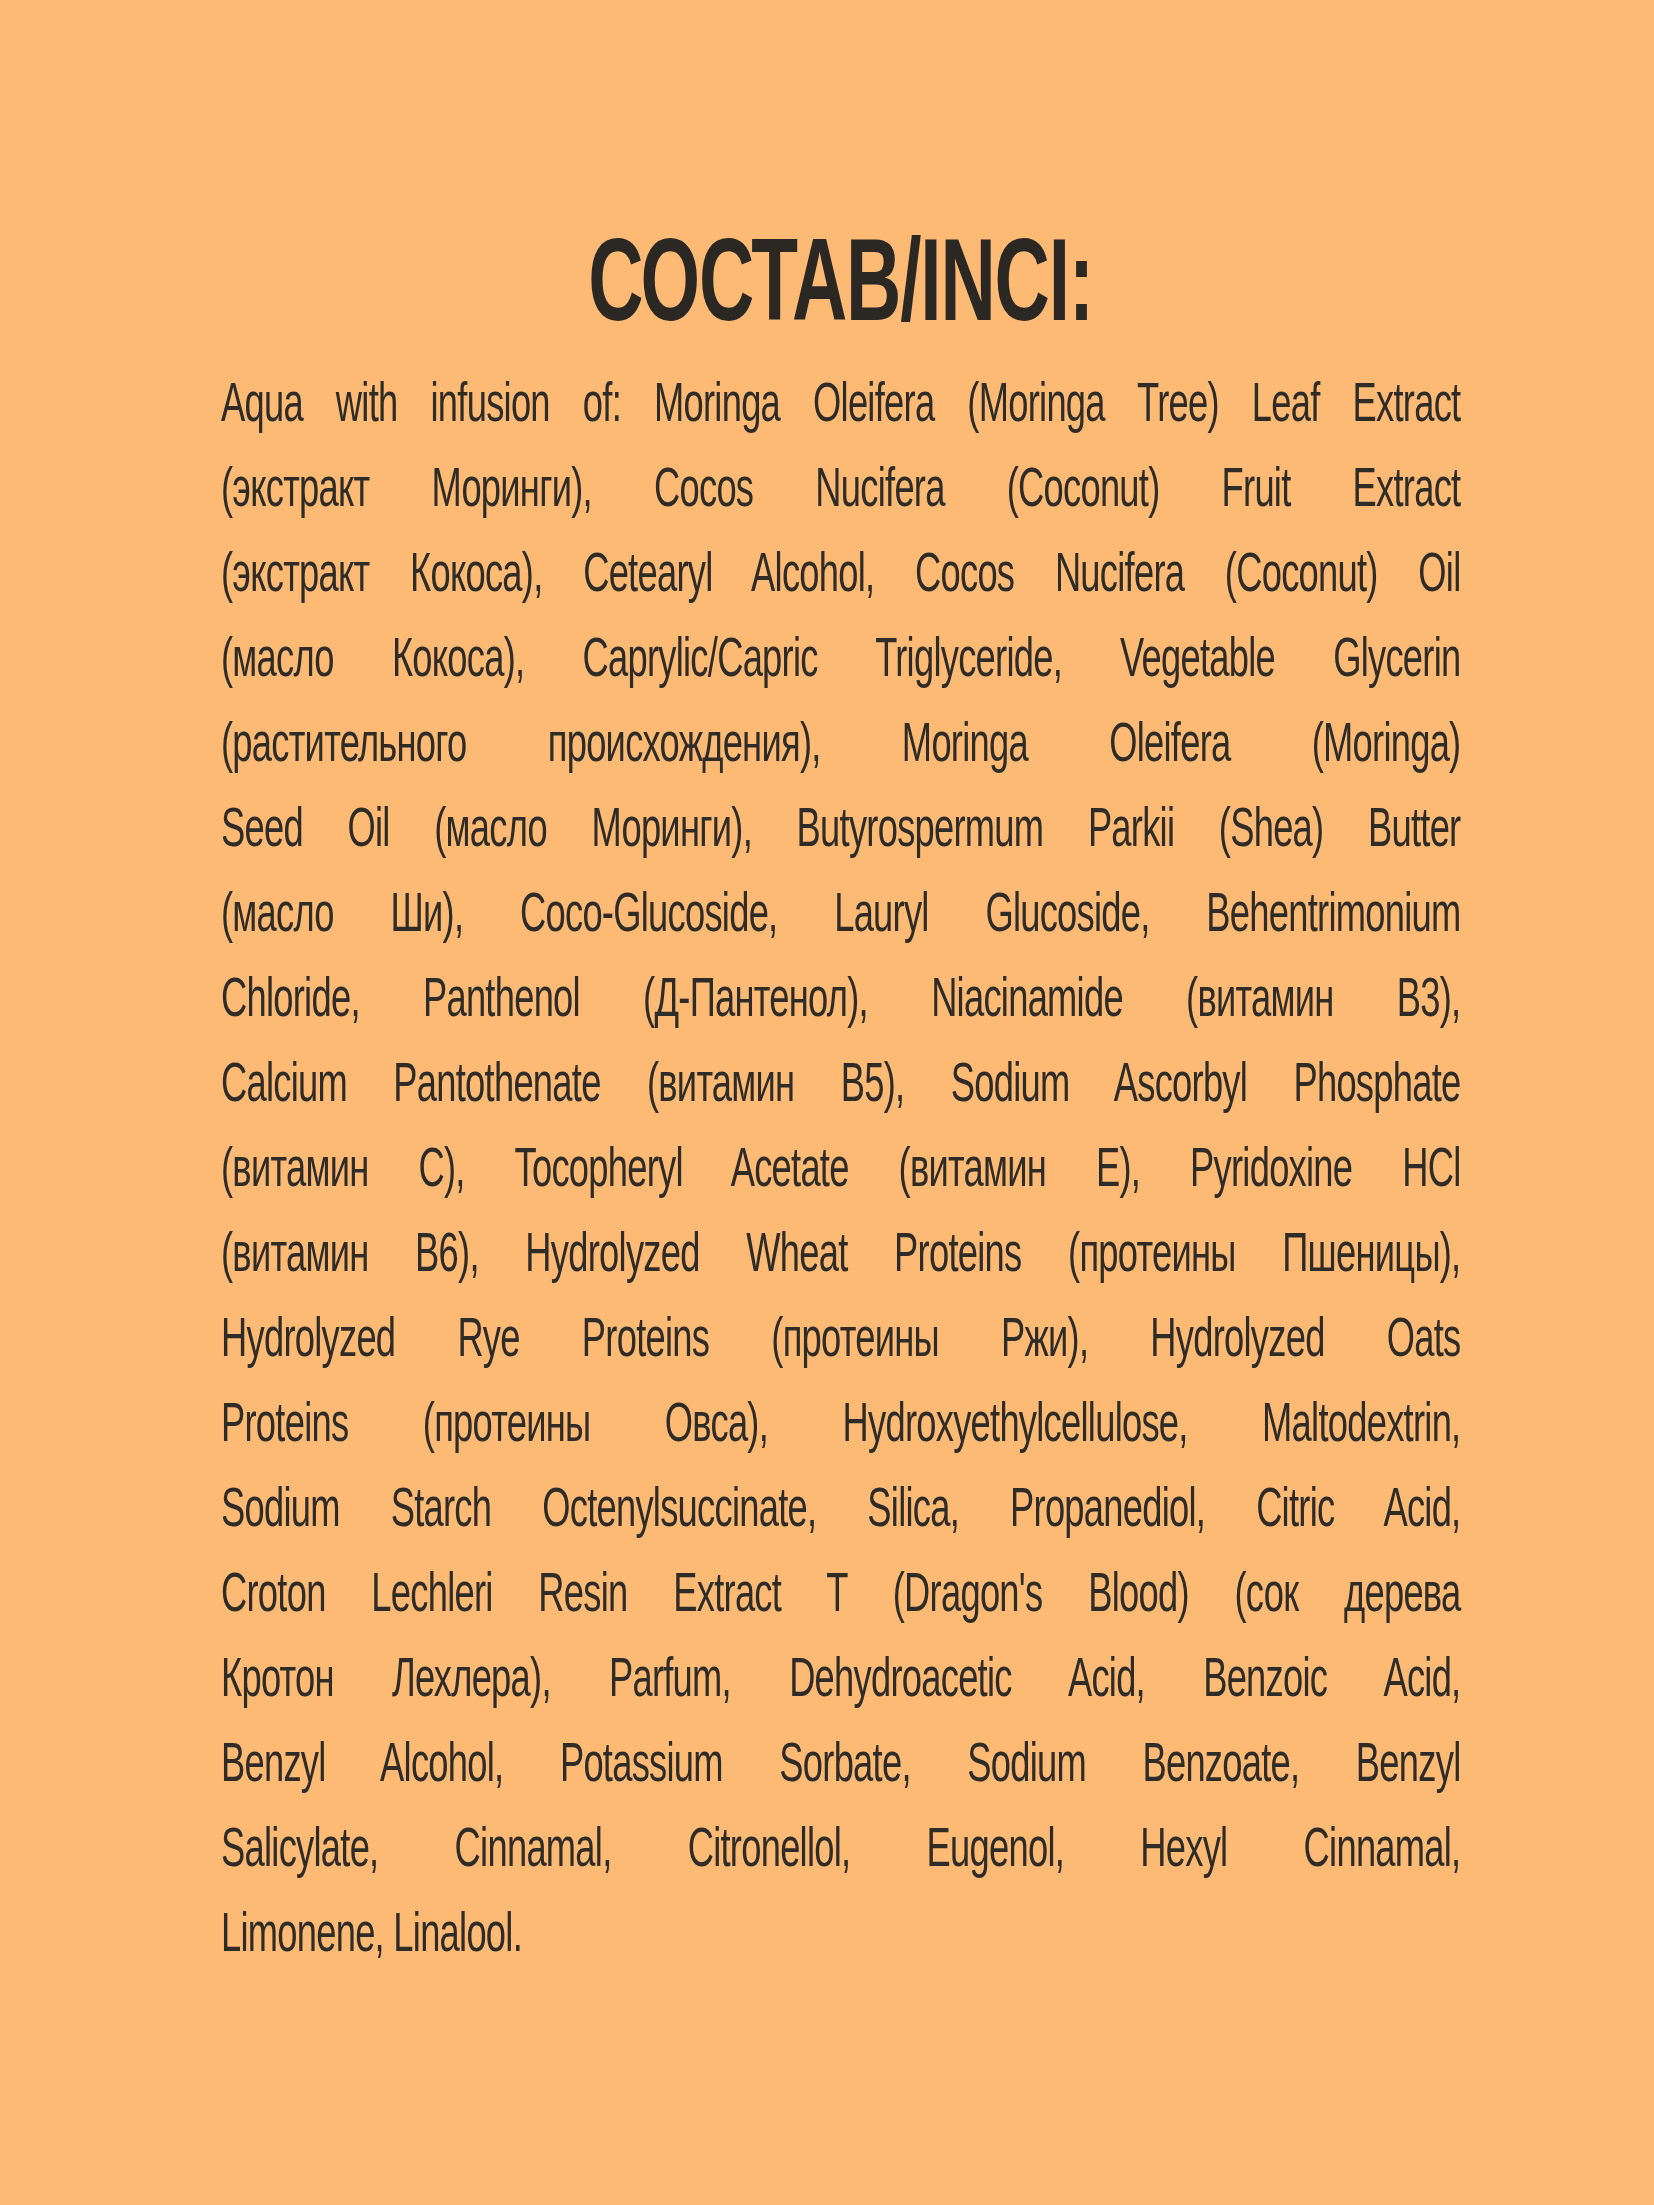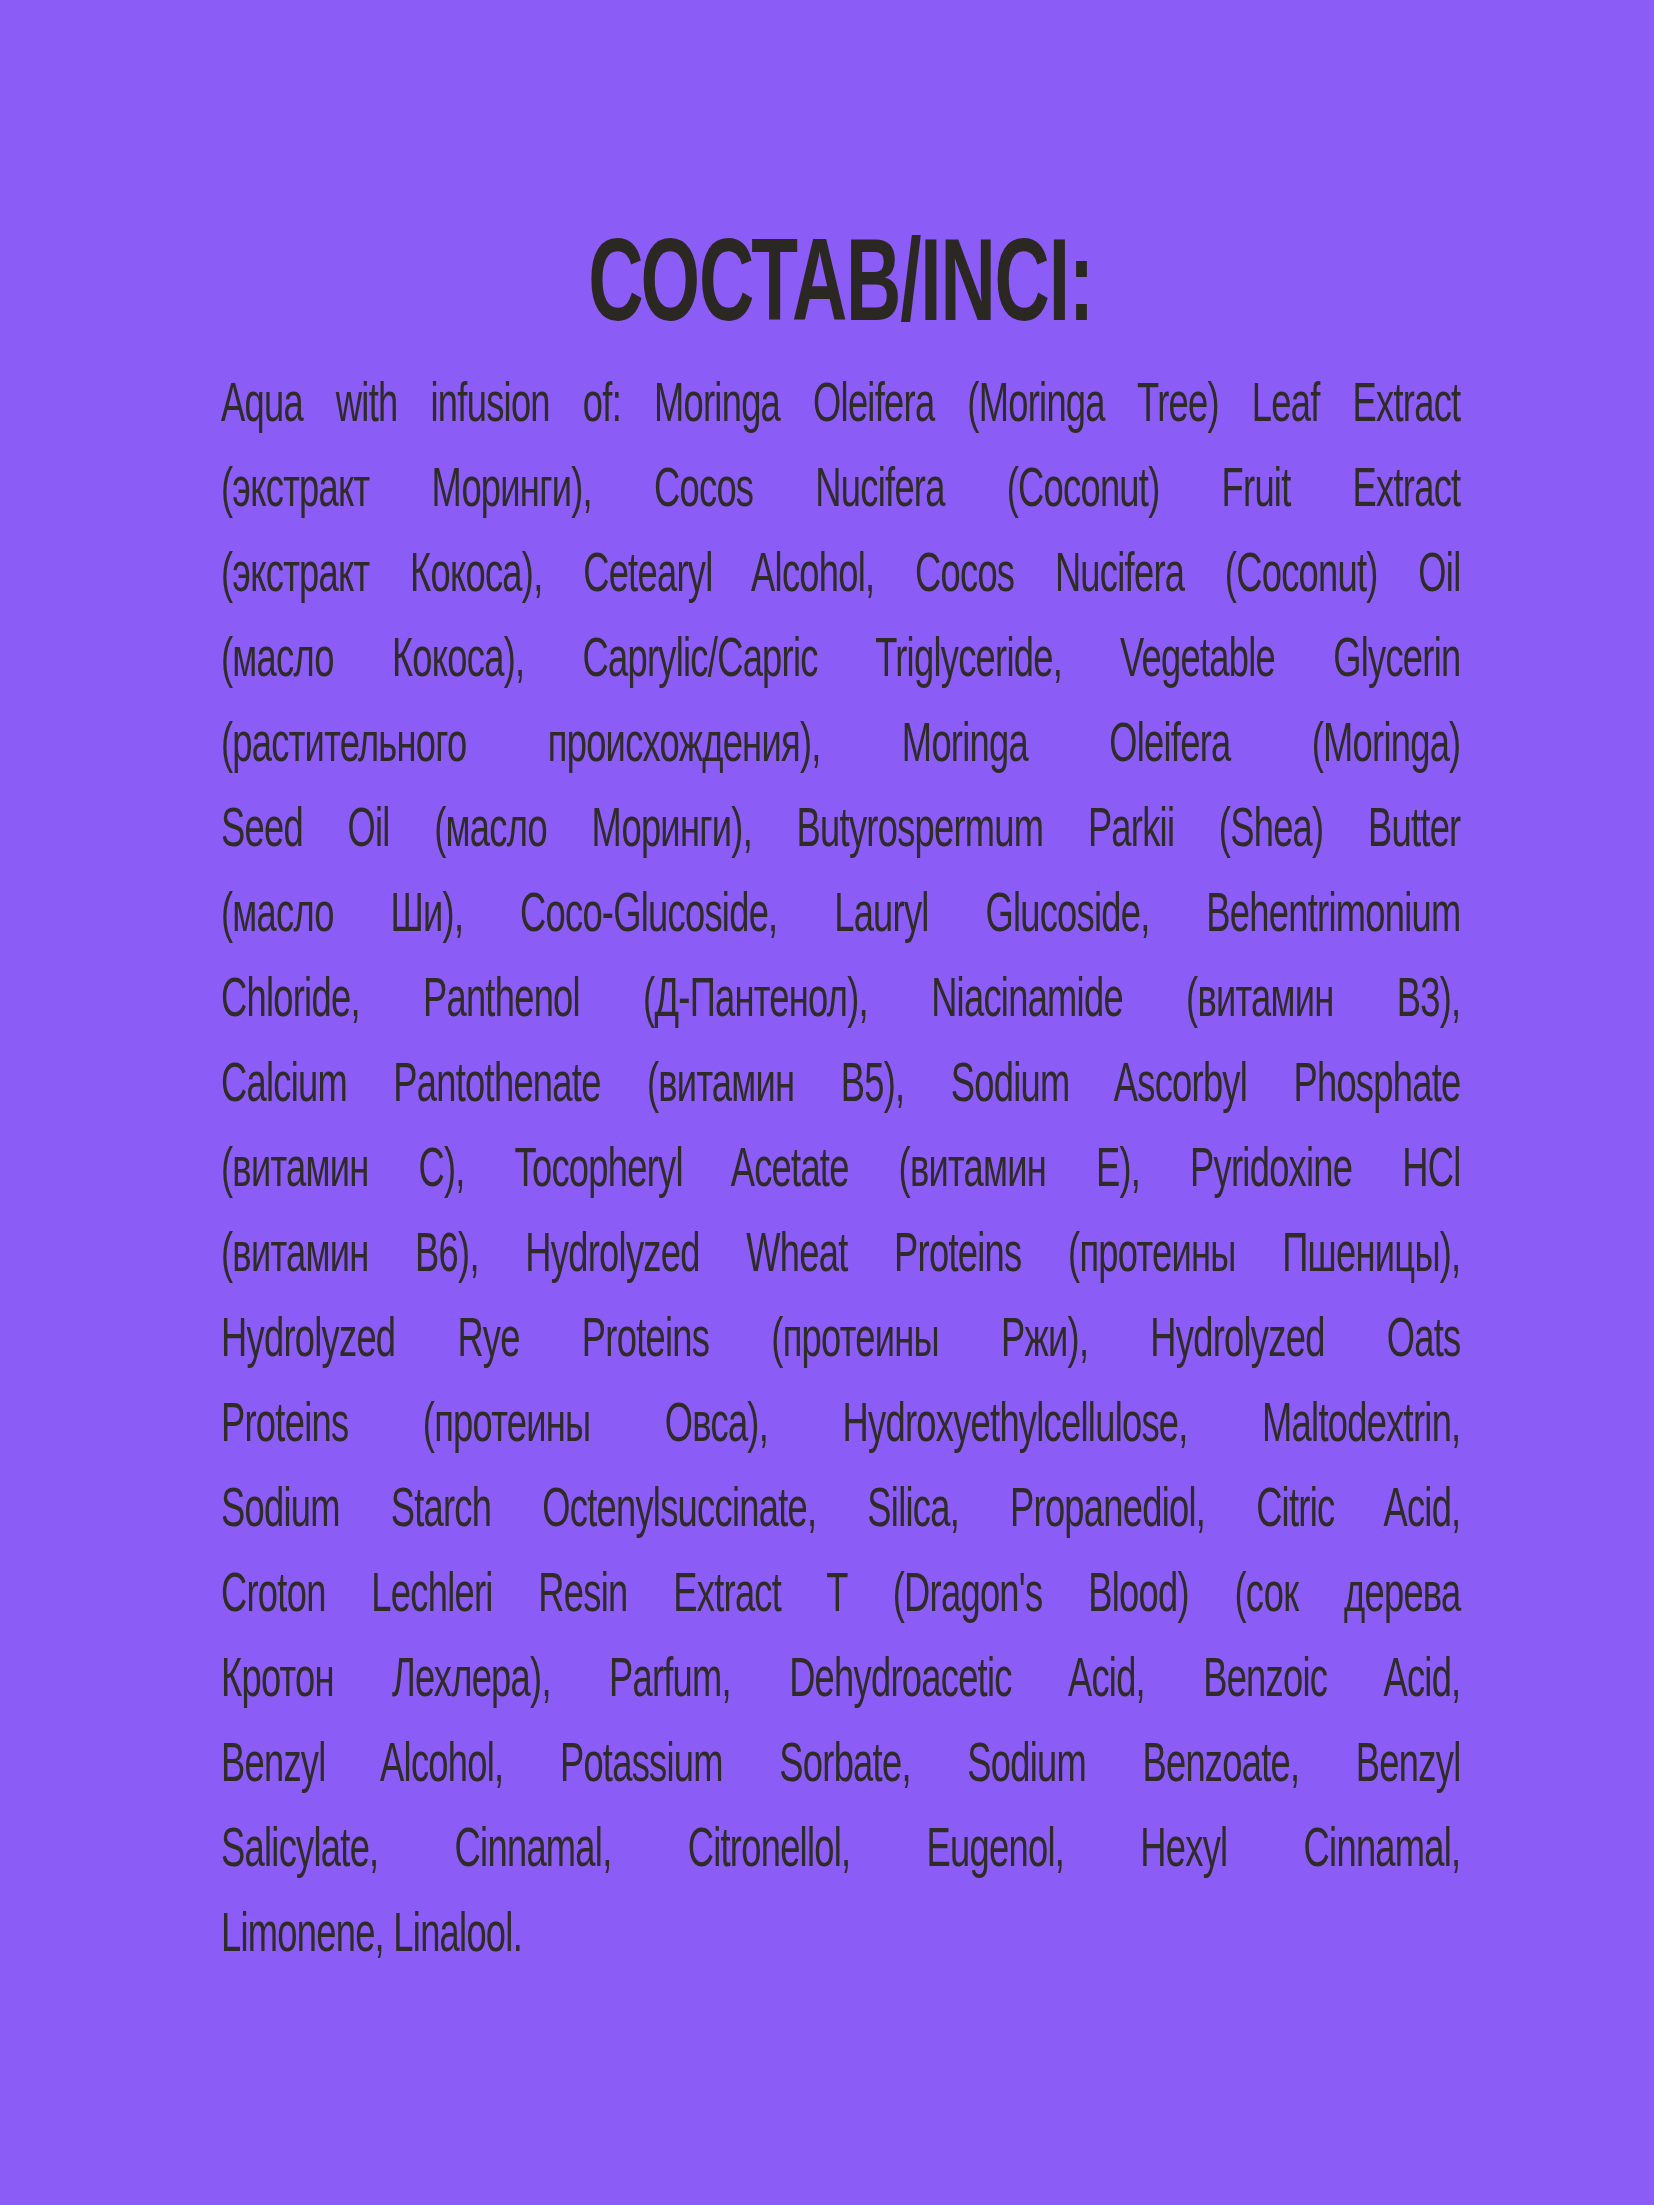--- a/index.html
+++ b/index.html
@@ -4,21 +4,21 @@
 <style>
   html, body {
     margin: 0;
     padding: 0;
     background: #d7d2c6;
   }
   .sheet {
     position: relative;
     width: 1654px;
     height: 2206px;
-    background: #8b5cf6;
+    background: #fdba74;
     overflow: hidden;
     font-family: "Liberation Sans", sans-serif;
     color: #2f2b27;
   }
   
   .condense {
     position: absolute;
     left: 221px;
     width: 1878px;            
     transform: scaleX(0.66);

